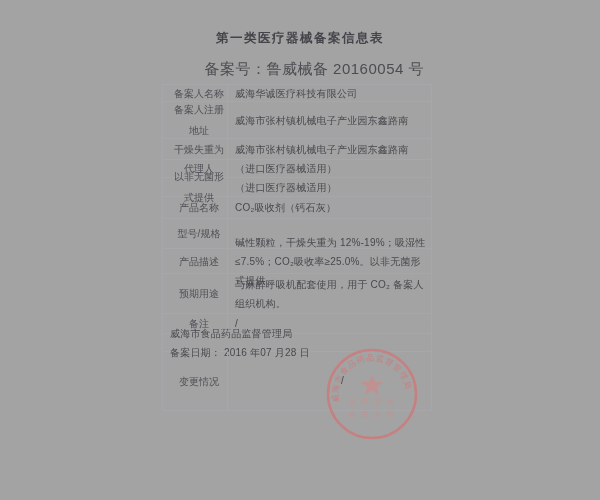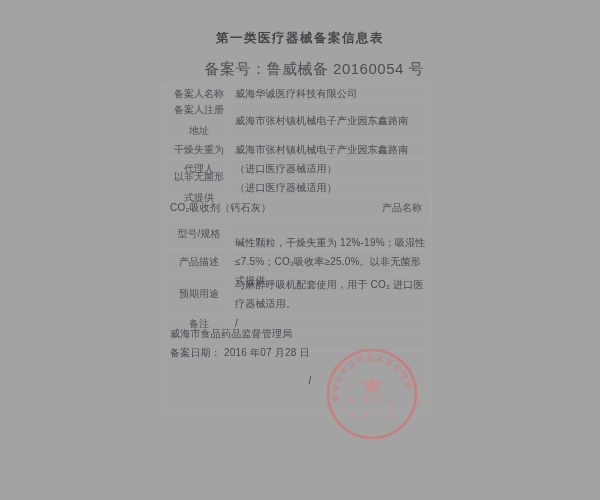--- a/index.html
+++ b/index.html
@@ -83,43 +83,44 @@
     </div>
     <div class="row">
       <div class="cell label">代理人</div>
       <div class="cell value">（进口医疗器械适用）</div>
     </div>
     <div class="row">
       <div class="cell label">以非无菌形式提供</div>
       <div class="cell value">（进口医疗器械适用）</div>
     </div>
     <div class="row">
+      <div class="cell label">产品名称</div>
       <div class="cell value">CO₂吸收剂（钙石灰）</div>
-      <div class="cell label">产品名称</div>
     </div>
     <div class="row">
       <div class="cell label">型号/规格</div>
     </div>
     <div class="row">
       <div class="cell label">产品描述</div>
       <div class="cell value">碱性颗粒，干燥失重为 12%-19%；吸湿性≤7.5%；CO₂吸收率≥25.0%。以非无菌形式提供。</div>
     </div>
     <div class="row">
       <div class="cell label">预期用途</div>
-      <div class="cell value">与麻醉呼吸机配套使用，用于 CO₂ 进口医疗器械适用。</div>
+      <div class="cell value">与麻醉呼吸机配套使用，用于 CO₂ 备案人组织机构。</div>
     </div>
     <div class="row">
       <div class="cell label">备注</div>
       <div class="cell value">/</div>
     </div>
     <div class="row">
       <div class="cell value">威海市食品药品监督管理局
 备案日期：  2016 年07 月28 日</div>
     </div>
     <div class="row">
+      <div class="cell label">变更情况</div>
       <div class="cell value">/</div>
     </div>
   </div>
 
   <svg class="stamp" viewBox="0 0 120 115" xmlns="http://www.w3.org/2000/svg">
     <circle cx="60" cy="56" r="44" fill="none" stroke="#d96d6d" stroke-width="2.6" opacity="0.8"></circle>
     <defs>
       <path id="arcPath" d="M 28,68 A 34,34 0 1 1 92,68" fill="none"></path>
     </defs>
     <text font-size="8" fill="#d96d6d" opacity="0.85" letter-spacing="1.2">

